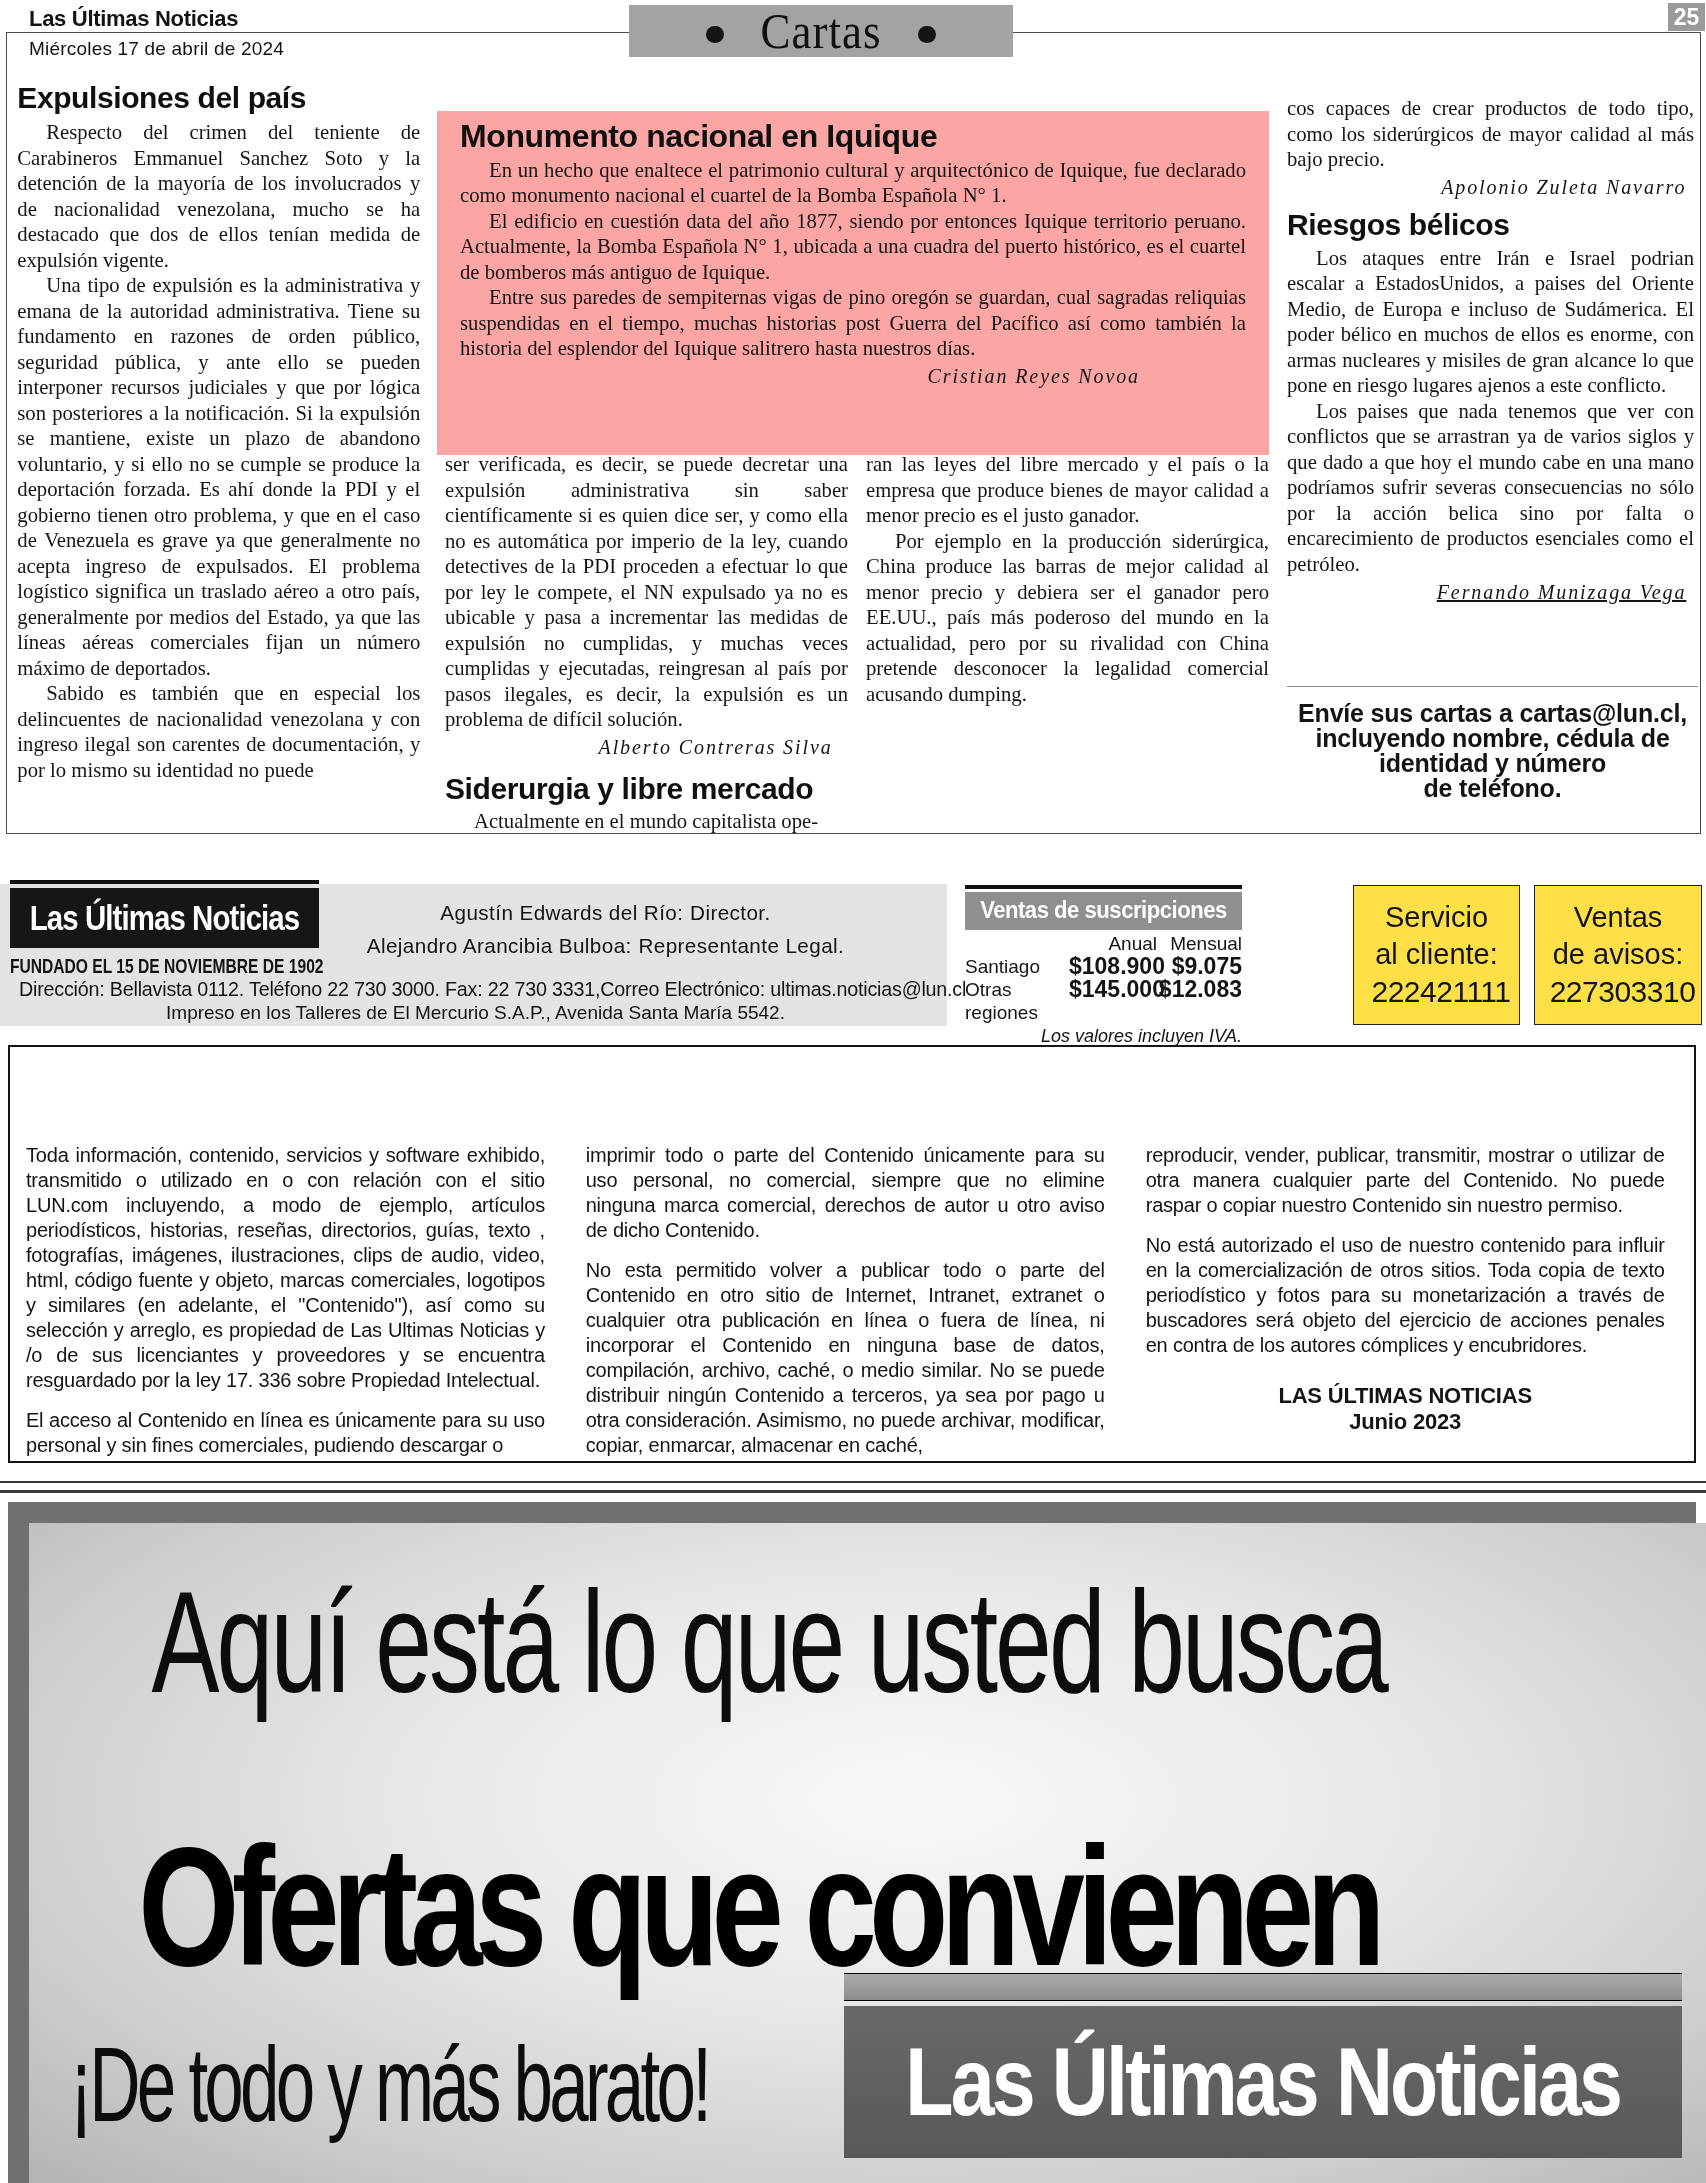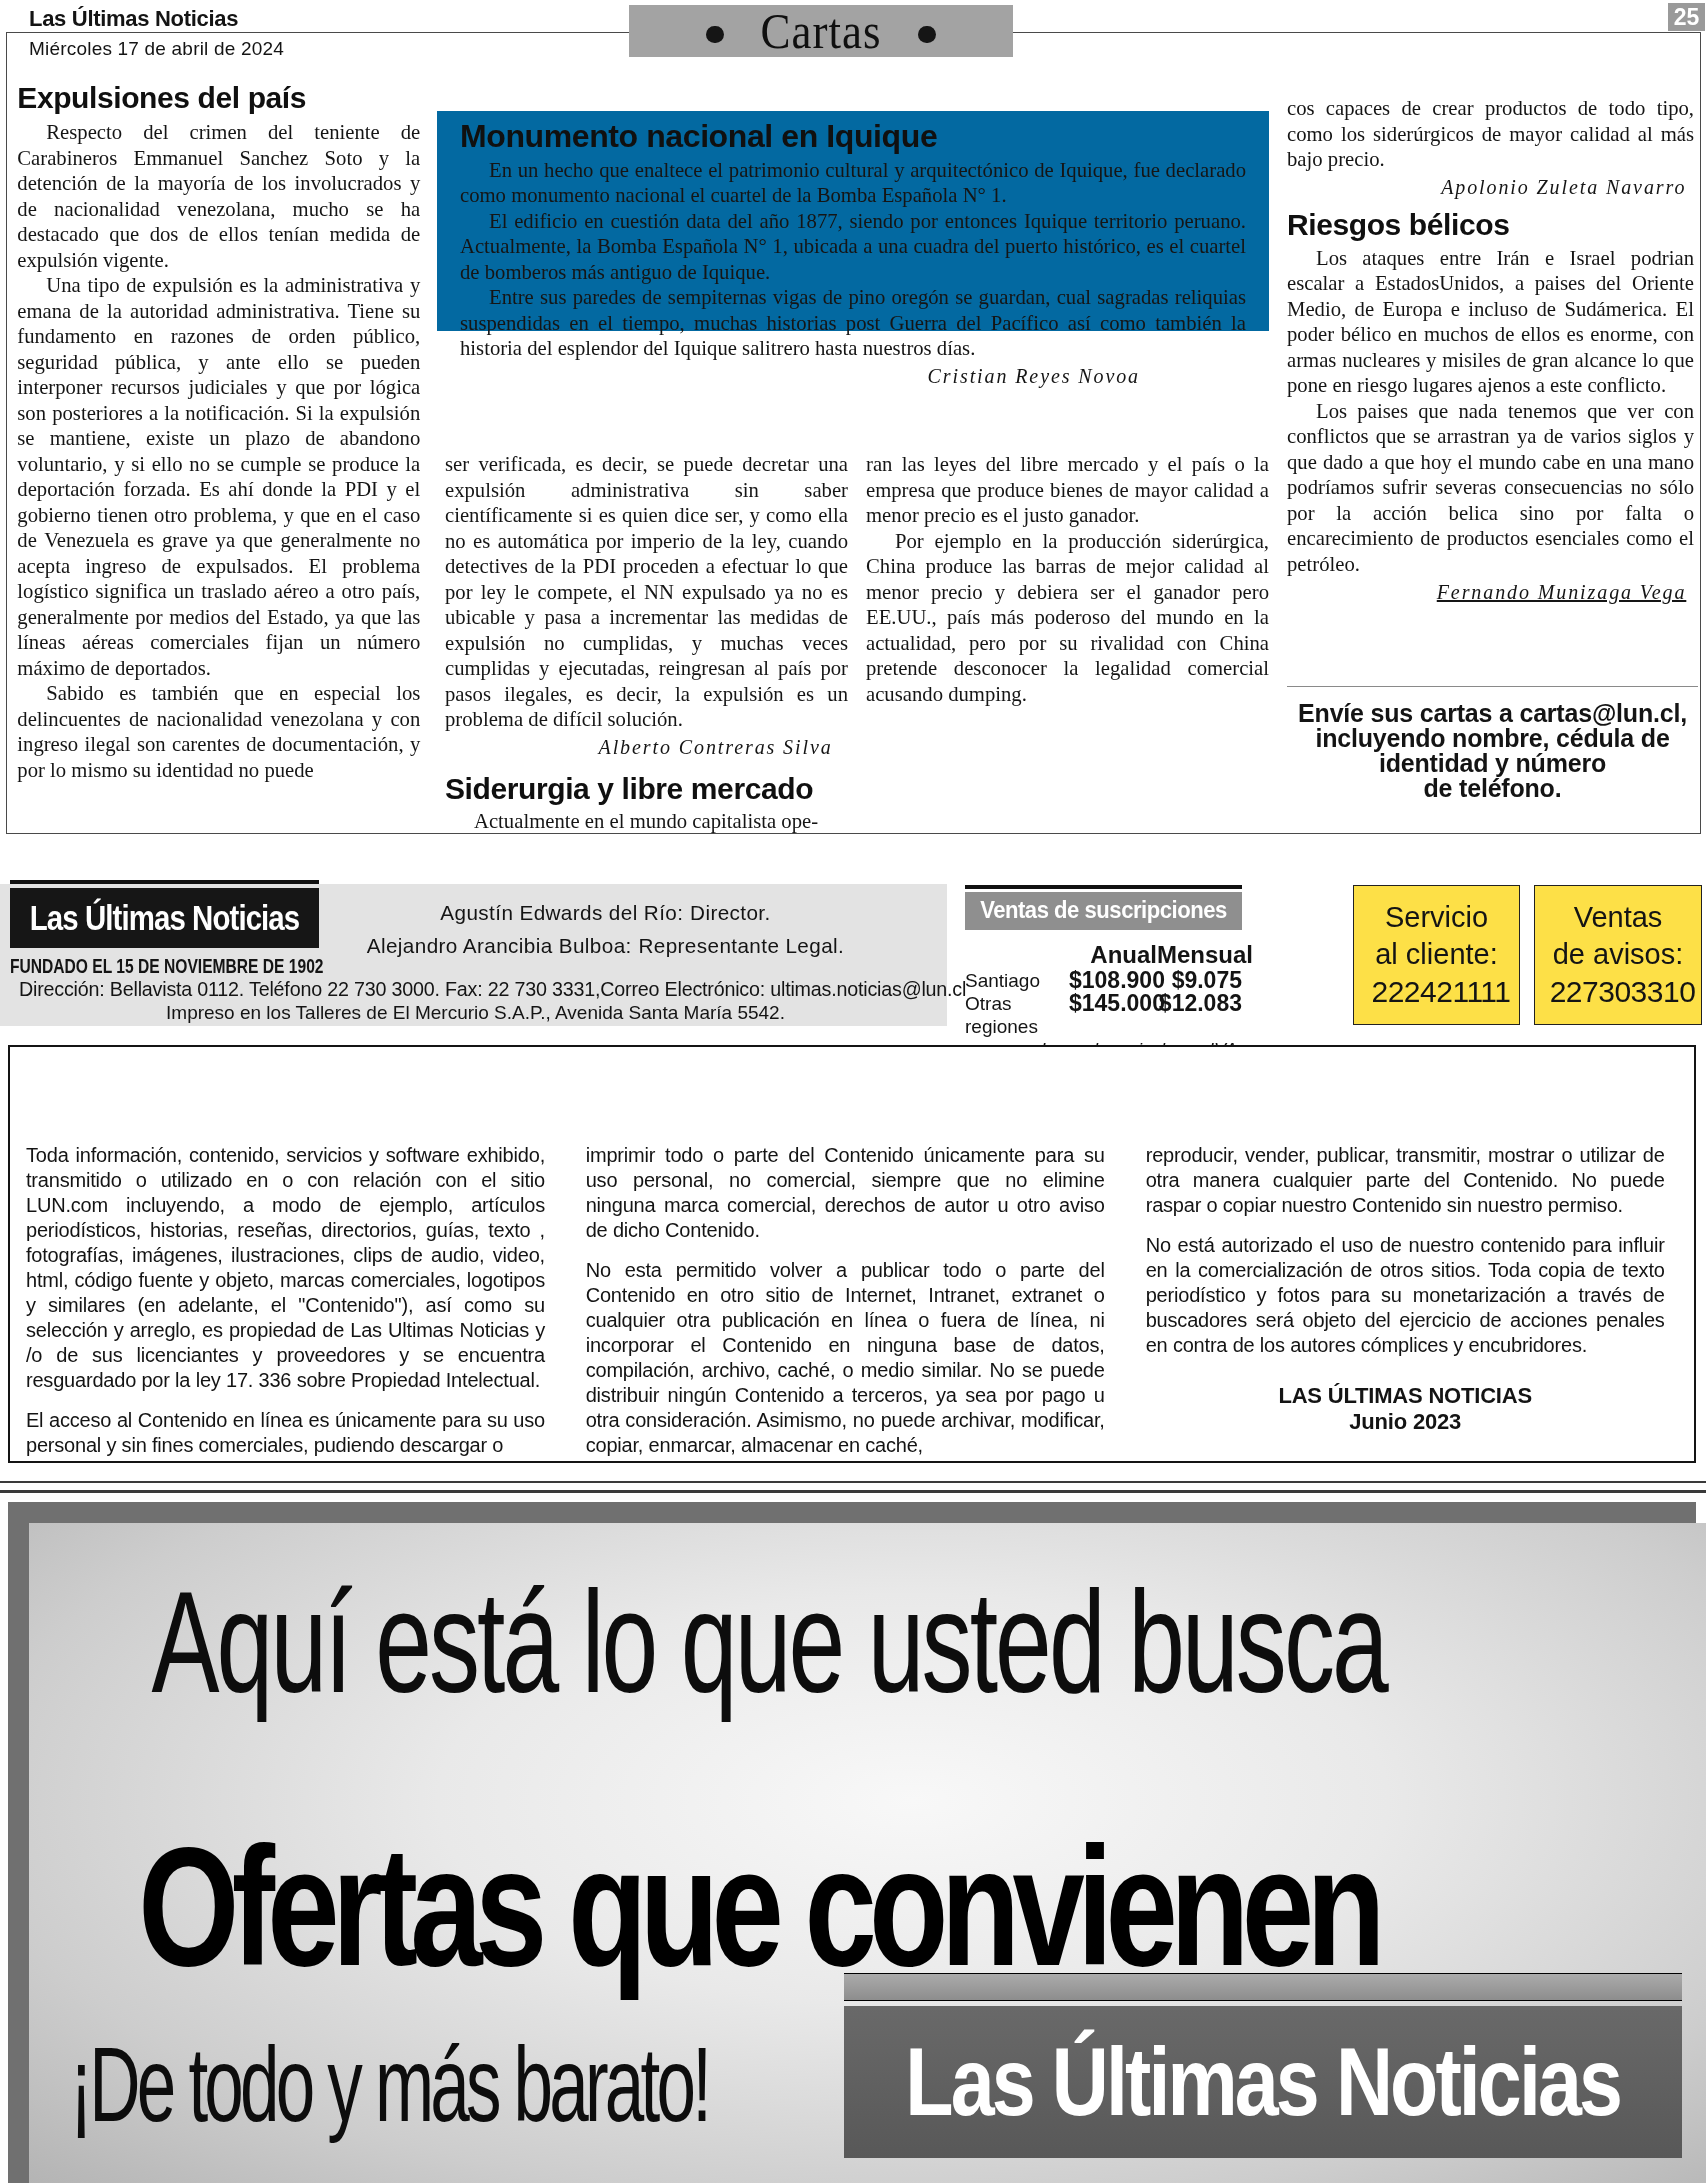--- a/index.html
+++ b/index.html
@@ -22,21 +22,21 @@
   
   .btxt{font-family:"Liberation Serif",serif;font-size:20.7px;line-height:25.5px;
         text-align:justify;color:#151515;}
   .btxt p{margin:0;}
   .btxt p.ind{text-indent:29px;}
   .btxt p.cont{text-indent:0;}
   .lhead{font-family:"Liberation Sans",sans-serif;font-weight:bold;font-size:30px;
          letter-spacing:-0.4px;margin:0 0 9.6px 0;color:#101010;text-align:left;text-indent:0;}
   .sig{font-family:"Liberation Serif",serif;font-style:italic;font-size:20px;
        letter-spacing:1.9px;text-align:right;margin-top:2.9px;}
-  .monu-box{left:437px;top:111px;width:832px;height:220px;background:#0369a1;
+  .monu-box{left:437px;top:111px;width:832px;height:344px;background:#fca5a5;
             padding:13.4px 23px 0 23px;box-sizing:border-box;}
   .monu-box .lhead{font-size:32px;margin-bottom:7.7px;}
   .monu-box .sig{padding-right:106px;}
   .cta-box{left:1287px;top:686px;width:411px;border-top:1.9px solid #8a8a8a;padding-top:14.4px;
            text-align:center;font-weight:bold;font-size:25px;line-height:25px;letter-spacing:-0.2px;}
 
   
   .mh-band{left:0;top:884px;width:947px;height:142px;background:#e3e3e3;}
   .mh-topline{left:9.6px;top:880px;width:309px;height:3.8px;background:#111;}
   .mh-logo{left:9.6px;top:888px;width:309px;height:60px;background:#161616;color:#fff;
@@ -47,21 +47,21 @@
   .mh-person{left:327px;width:557px;text-align:center;font-size:20.7px;letter-spacing:0.4px;white-space:nowrap;}
   .mh-person .role{margin-left:6.7px;}
   .mh-addr{left:19px;top:978px;width:913px;text-align:center;font-size:19.7px;letter-spacing:-0.2px;white-space:nowrap;}
   .mh-impreso{left:19px;top:1002px;width:913px;text-align:center;font-size:19px;}
 
   .subs{left:965px;top:885px;width:277px;}
   .subs-topbar{height:3.8px;background:#111;}
   .subs-title{margin-top:2.9px;height:38px;background:#8f8f8f;color:#fff;display:flex;
               align-items:center;justify-content:center;}
   .subs-title span{font-weight:bold;font-size:23px;transform:scaleX(.96);letter-spacing:-0.5px;}
-  .subs-head{display:flex;font-size:24px;margin-top:11px;font-weight:bold;}
+  .subs-head{display:flex;font-size:19px;margin-top:3px;}
   .subs-row{display:flex;font-size:19px;line-height:23px;}
   .subs-c1{width:104px;text-align:left;}
   .subs-c2{width:88px;text-align:right;}
   .subs-c3{width:85px;text-align:right;}
   .subs-row b{font-size:23px;}
   .subs-note{font-style:italic;font-size:18px;text-align:right;margin-top:1.9px;}
 
   .phone-box{top:885px;height:140px;border:1.9px solid #222;background:#fde047;box-sizing:border-box;
              display:flex;flex-direction:column;align-items:center;justify-content:center;}
   .phone-box .l{font-size:29px;line-height:37px;}

